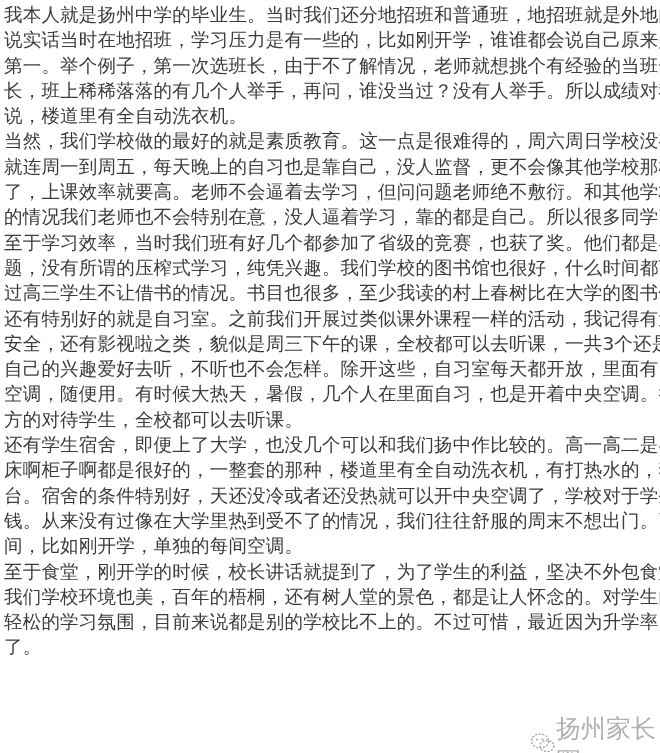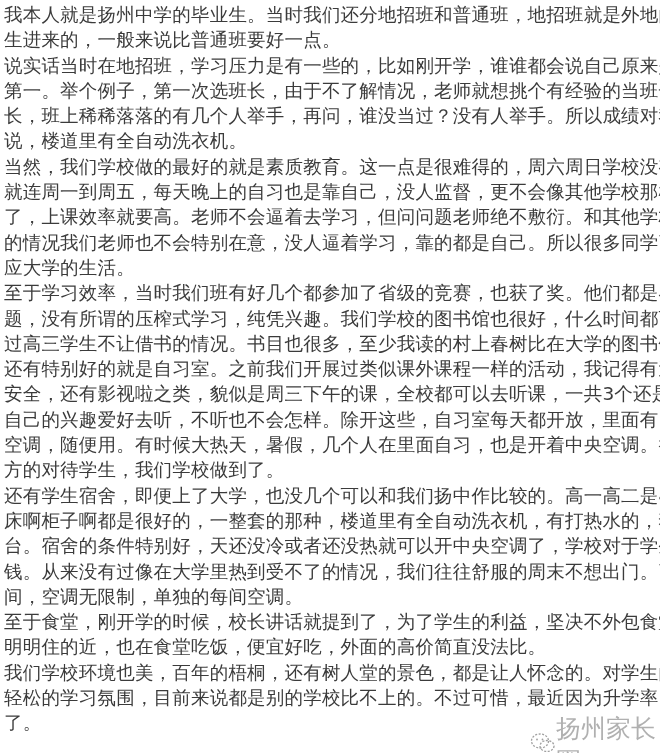--- a/index.html
+++ b/index.html
@@ -43,45 +43,42 @@
     .watermark svg {
       width: 26px;
       height: 22px;
     }
   </style>
 </head>
 <body>
 
 <div class="article">
   <div class="line">我本人就是扬州中学的毕业生。当时我们还分地招班和普通班，地招班就是外地的学生通过自主招</div>
-  <div class="line">生进来的，一般来说比普通班要好一点。</div>
   <div class="line">说实话当时在地招班，学习压力是有一些的，比如刚开学，谁谁都会说自己原来是年级第一，全校</div>
   <div class="line">第一。举个例子，第一次选班长，由于不了解情况，老师就想挑个有经验的当班长，问谁当过班</div>
   <div class="line">长，班上稀稀落落的有几个人举手，再问，谁没当过？没有人举手。所以成绩对我们这种班级来</div>
   <div class="line">说，楼道里有全自动洗衣机。</div>
   <div class="line">当然，我们学校做的最好的就是素质教育。这一点是很难得的，周六周日学校没有强制规定自习，</div>
   <div class="line">就连周一到周五，每天晚上的自习也是靠自己，没人监督，更不会像其他学校那样上课。课时少</div>
   <div class="line">了，上课效率就要高。老师不会逼着去学习，但问问题老师绝不敷衍。和其他学校不同，完成作业</div>
   <div class="line">的情况我们老师也不会特别在意，没人逼着学习，靠的都是自己。所以很多同学高中毕业能立刻适</div>
-  <div class="line">应大学的生活。</div>
   <div class="line">至于学习效率，当时我们班有好几个都参加了省级的竞赛，也获了奖。他们都是在课间问老师问</div>
   <div class="line">题，没有所谓的压榨式学习，纯凭兴趣。我们学校的图书馆也很好，什么时间都可以借书，没出现</div>
   <div class="line">过高三学生不让借书的情况。书目也很多，至少我读的村上春树比在大学的图书馆找到的还多。之</div>
   <div class="line">还有特别好的就是自习室。之前我们开展过类似课外课程一样的活动，我记得有过营销，有过食品</div>
   <div class="line">安全，还有影视啦之类，貌似是周三下午的课，全校都可以去听课，一共3个还是5个不同的课，看</div>
   <div class="line">自己的兴趣爱好去听，不听也不会怎样。除开这些，自习室每天都开放，里面有网络接口，有中央</div>
   <div class="line">空调，随便用。有时候大热天，暑假，几个人在里面自习，也是开着中央空调。很少有学校这么大</div>
-  <div class="line">方的对待学生，我们学校做到了。</div>
+  <div class="line">方的对待学生，全校都可以去听课。</div>
   <div class="line">还有学生宿舍，即便上了大学，也没几个可以和我们扬中作比较的。高一高二是4人间，中央空调，</div>
   <div class="line">床啊柜子啊都是很好的，一整套的那种，楼道里有全自动洗衣机，有打热水的，独立卫生间和阳</div>
   <div class="line">台。宿舍的条件特别好，天还没冷或者还没热就可以开中央空调了，学校对于学生真的是舍得花</div>
   <div class="line">钱。从来没有过像在大学里热到受不了的情况，我们往往舒服的周末不想出门。高三条件更好，3人</div>
-  <div class="line">间，空调无限制，单独的每间空调。</div>
+  <div class="line">间，比如刚开学，单独的每间空调。</div>
   <div class="line">至于食堂，刚开学的时候，校长讲话就提到了，为了学生的利益，坚决不外包食堂。所以很多老师</div>
-  <div class="line">明明住的近，也在食堂吃饭，便宜好吃，外面的高价简直没法比。</div>
   <div class="line">我们学校环境也美，百年的梧桐，还有树人堂的景色，都是让人怀念的。对学生的宽容态度，以及</div>
   <div class="line">轻松的学习氛围，目前来说都是别的学校比不上的。不过可惜，最近因为升学率，名气却不如从前</div>
   <div class="line">了。</div>
 </div>
 
 <div class="watermark">
   <span>
     <svg viewBox="0 0 26 22" xmlns="http://www.w3.org/2000/svg">
       <ellipse cx="10" cy="9" rx="8.5" ry="7" fill="none" stroke="#a0a0a0" stroke-width="1.3" stroke-dasharray="2 1.5"></ellipse>
       <ellipse cx="17" cy="14" rx="7" ry="5.5" fill="none" stroke="#a0a0a0" stroke-width="1.3" stroke-dasharray="2 1.5"></ellipse>

